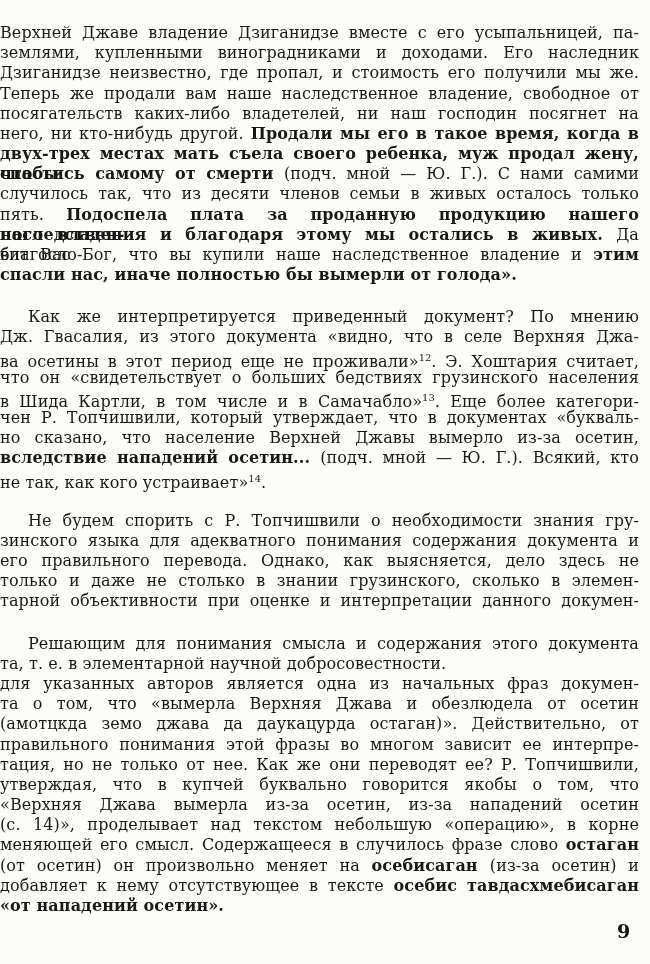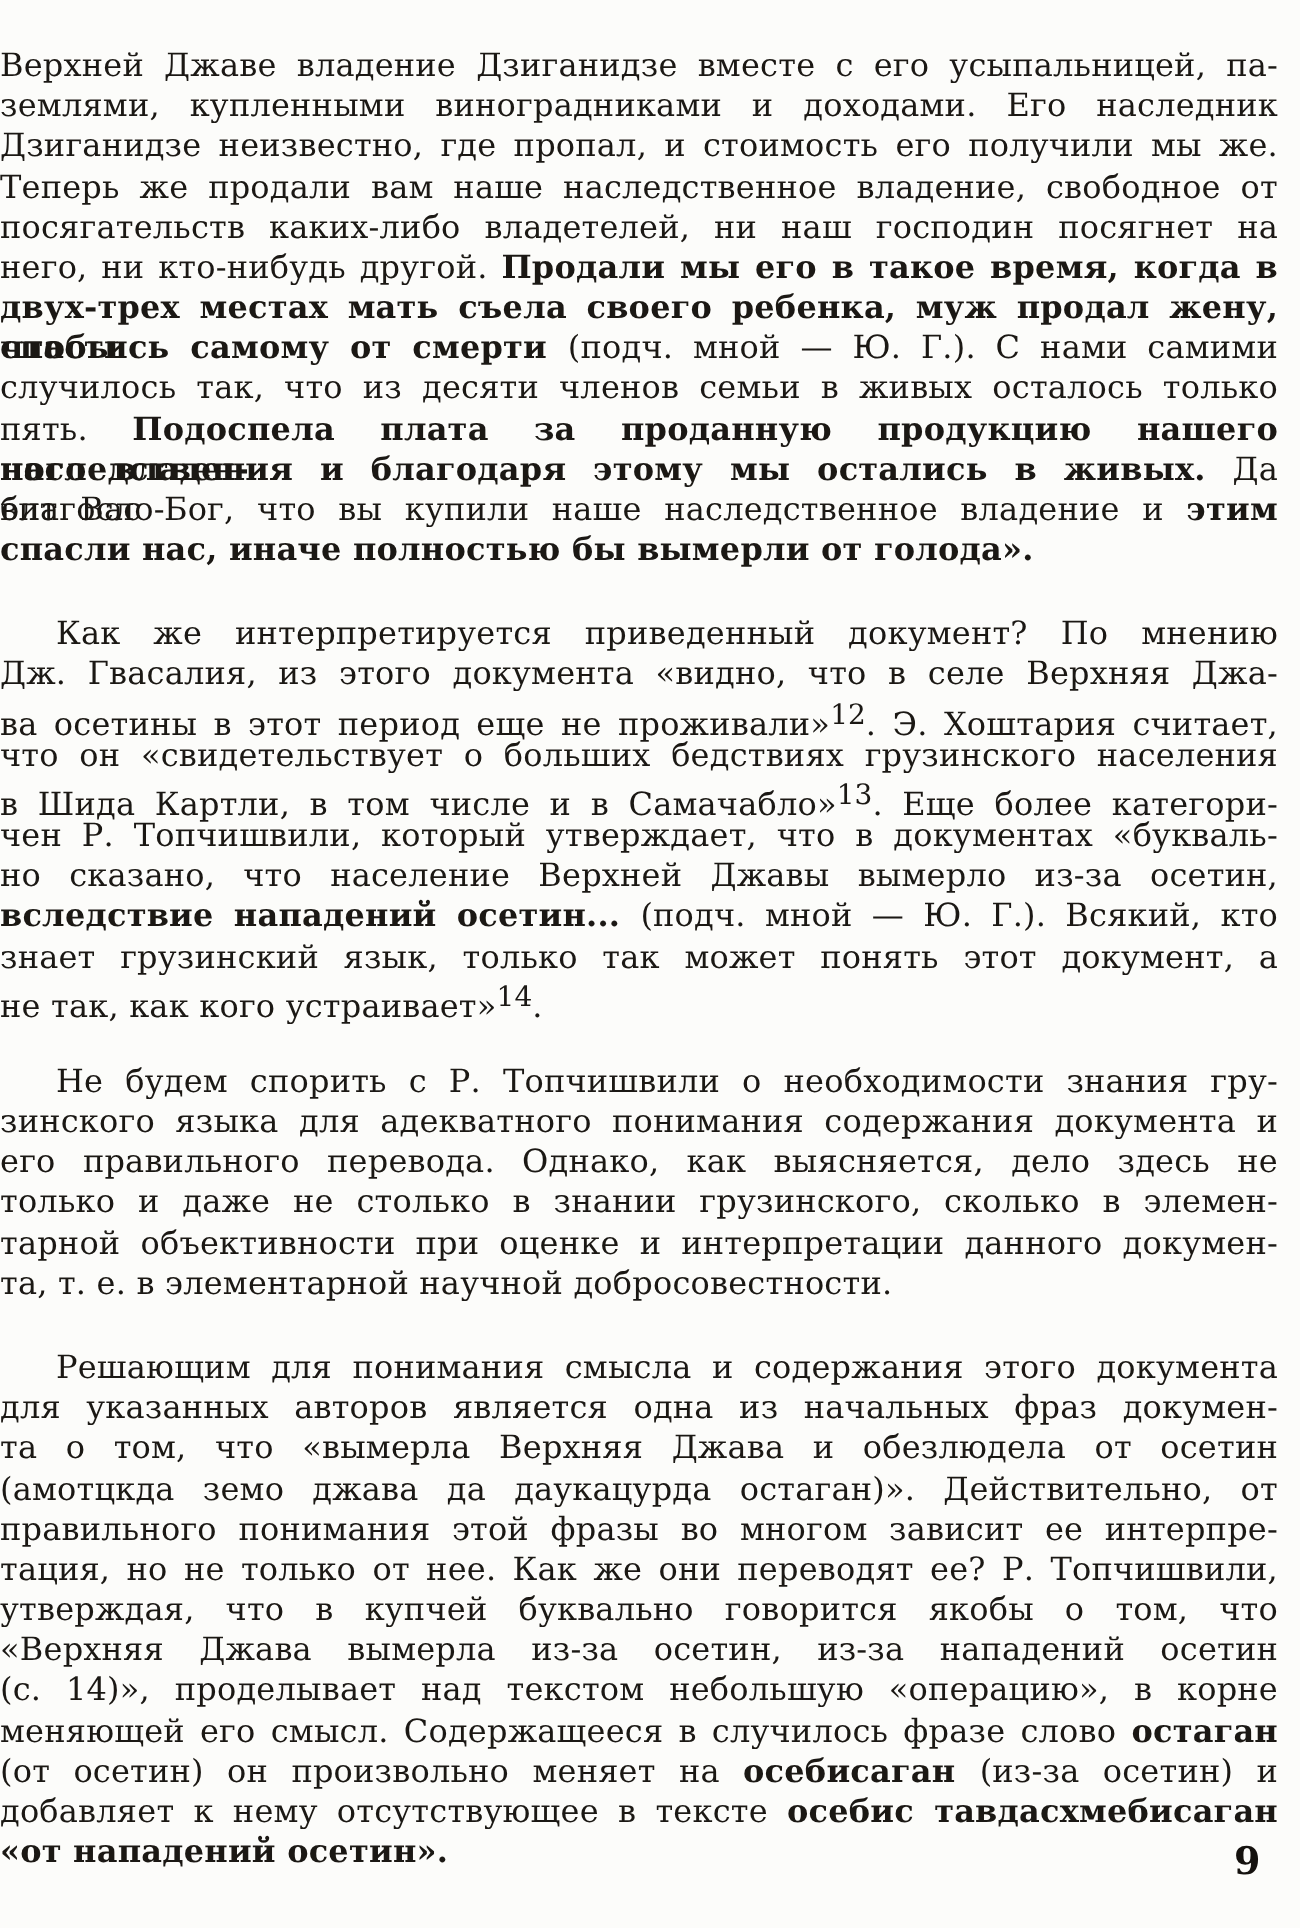--- a/index.html
+++ b/index.html
@@ -24,21 +24,21 @@
   .line {
     text-align: justify;
     text-align-last: justify;
     height: 20.18px;
     white-space: normal;
   }
   .line.para-end { text-align-last: left; }
   .line.indent { text-indent: 28px; margin-top: 22px; }
   .bold { font-weight: bold; }
   .sup {
-    font-size: 14px;
+    font-size: 10px;
     vertical-align: 5.5px;
     letter-spacing: 0;
   }
   .page-number {
     position: absolute;
     left: 617px; top: 920px;
     font-size: 19px;
     font-weight: bold;
     color: #14110e;
   }
@@ -62,29 +62,28 @@
       <div class="line"><span>вит Вас Бог, что вы купили наше наследственное владение и </span><span class="bold">этим</span></div>
       <div class="line para-end"><span class="bold">спасли нас, иначе полностью бы вымерли от голода».</span></div>
       <div class="line indent"><span>Как же интерпретируется приведенный документ? По мнению</span></div>
       <div class="line"><span>Дж. Гвасалия, из этого документа «видно, что в селе Верхняя Джа-</span></div>
       <div class="line"><span>ва осетины в этот период еще не проживали»</span><span class="sup">12</span><span>. Э. Хоштария считает,</span></div>
       <div class="line"><span>что он «свидетельствует о больших бедствиях грузинского населения</span></div>
       <div class="line"><span>в Шида Картли, в том числе и в Самачабло»</span><span class="sup">13</span><span>. Еще более категори-</span></div>
       <div class="line"><span>чен Р. Топчишвили, который утверждает, что в документах «букваль-</span></div>
       <div class="line"><span>но сказано, что население Верхней Джавы вымерло из-за осетин,</span></div>
       <div class="line"><span class="bold">вследствие нападений осетин... </span><span>(подч. мной — Ю. Г.). Всякий, кто</span></div>
-      <div class="line"><span>знает грузинский язык, только так может понять этот документ, а</span></div>
       <div class="line para-end"><span>не так, как кого устраивает»</span><span class="sup">14</span><span>.</span></div>
       <div class="line indent"><span>Не будем спорить с Р. Топчишвили о необходимости знания гру-</span></div>
       <div class="line"><span>зинского языка для адекватного понимания содержания документа и</span></div>
       <div class="line"><span>его правильного перевода. Однако, как выясняется, дело здесь не</span></div>
       <div class="line"><span>только и даже не столько в знании грузинского, сколько в элемен-</span></div>
       <div class="line"><span>тарной объективности при оценке и интерпретации данного докумен-</span></div>
+      <div class="line indent"><span>Решающим для понимания смысла и содержания этого документа</span></div>
       <div class="line para-end"><span>та, т. е. в элементарной научной добросовестности.</span></div>
-      <div class="line indent"><span>Решающим для понимания смысла и содержания этого документа</span></div>
       <div class="line"><span>для указанных авторов является одна из начальных фраз докумен-</span></div>
       <div class="line"><span>та о том, что «вымерла Верхняя Джава и обезлюдела от осетин</span></div>
       <div class="line"><span>(амотцкда земо джава да даукацурда остаган)». Действительно, от</span></div>
       <div class="line"><span>правильного понимания этой фразы во многом зависит ее интерпре-</span></div>
       <div class="line"><span>тация, но не только от нее. Как же они переводят ее? Р. Топчишвили,</span></div>
       <div class="line"><span>утверждая, что в купчей буквально говорится якобы о том, что</span></div>
       <div class="line"><span>«Верхняя Джава вымерла из-за осетин, из-за нападений осетин</span></div>
       <div class="line"><span>(с. 14)», проделывает над текстом небольшую «операцию», в корне</span></div>
       <div class="line"><span>меняющей его смысл. Содержащееся в случилось фразе слово </span><span class="bold">остаган</span></div>
       <div class="line"><span>(от осетин) он произвольно меняет на </span><span class="bold">осебисаган </span><span>(из-за осетин) и</span></div>

